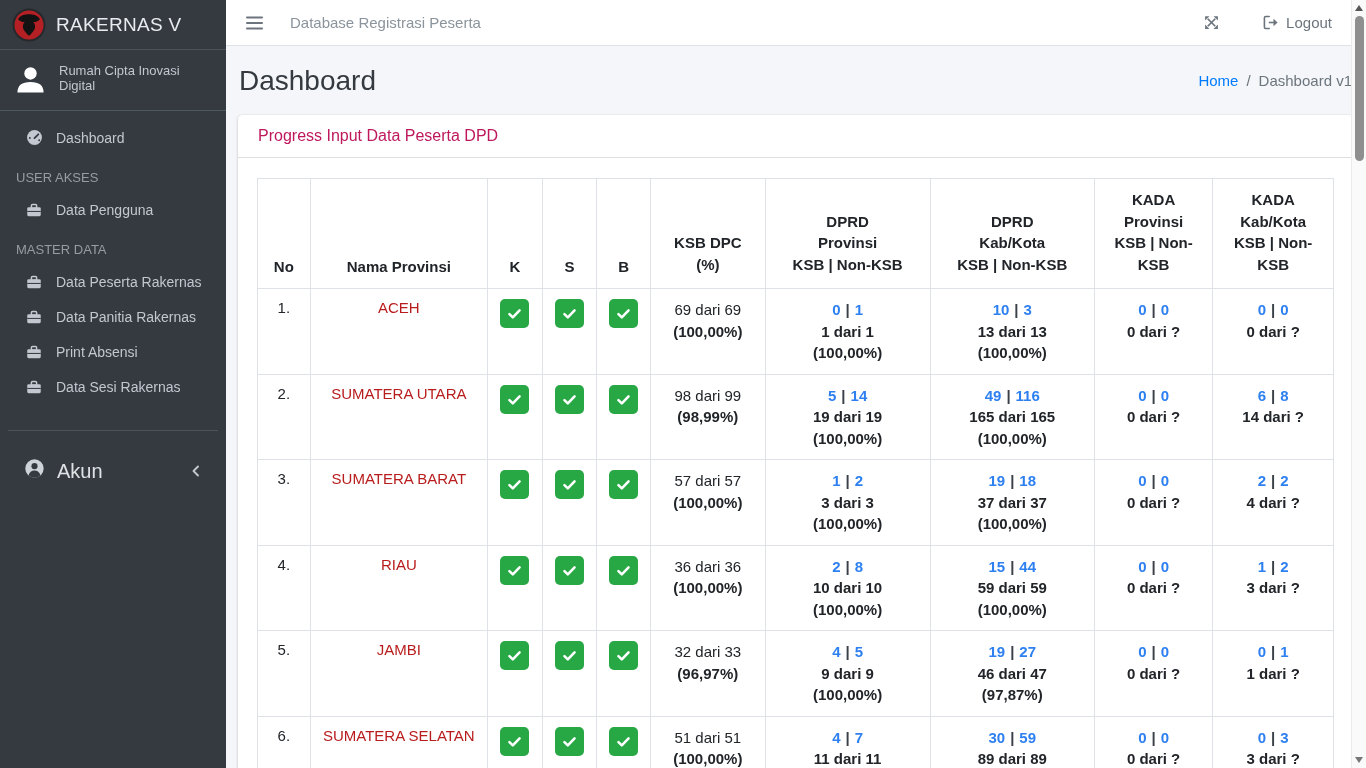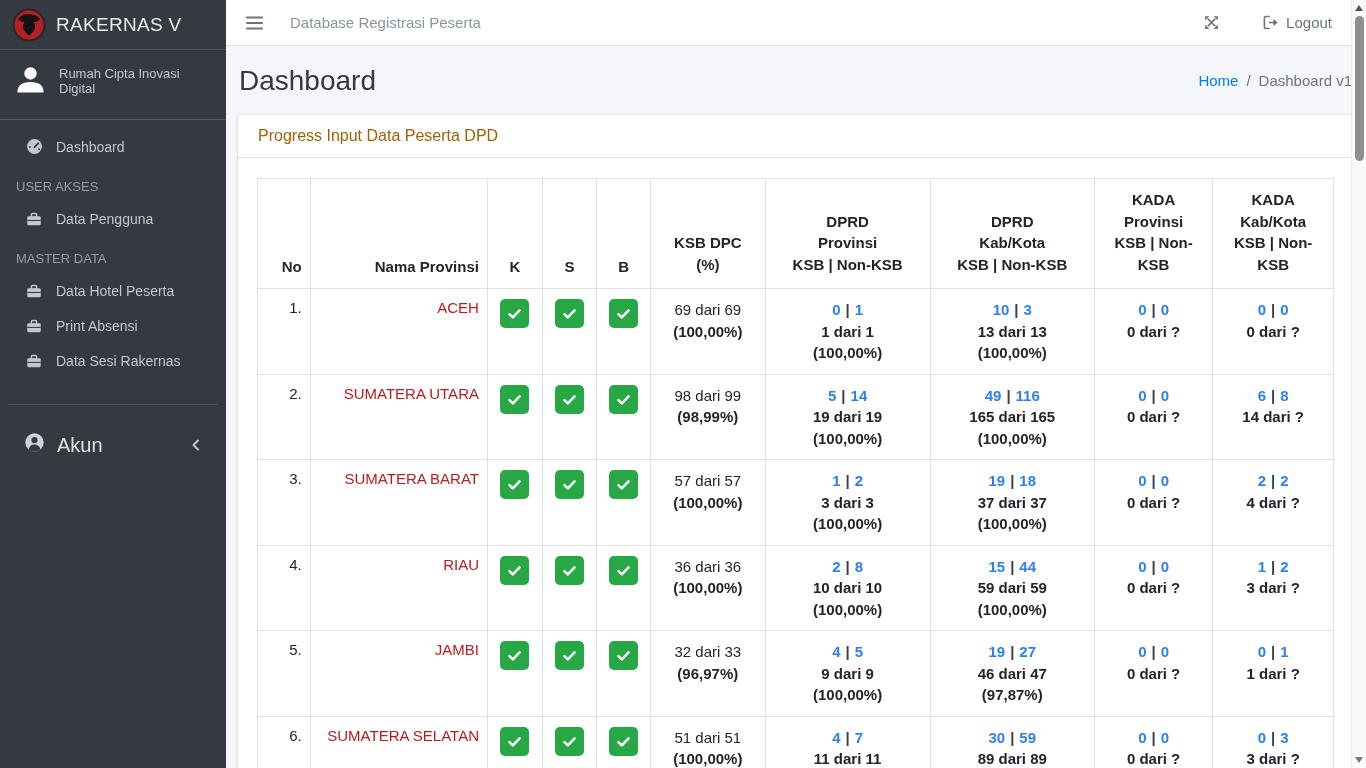--- a/index.html
+++ b/index.html
@@ -4,21 +4,21 @@
 <style>
   * { box-sizing: border-box; margin: 0; padding: 0; }
   html,body { width:1366px; height:768px; overflow:hidden; }
   body { font-family:"Liberation Sans", sans-serif; background:#f4f6f9; }
   .app { position:relative; width:1366px; height:768px;border-radius:18px; }
 
   
   .sidebar { position:absolute; left:0; top:0; width:226px; height:768px; background:#343a40; color:#c2c7d0; z-index:5; }
   .brand { display:flex; align-items:center; gap:10px; height:50px; padding:0 12px; border-bottom:1px solid rgba(255,255,255,.12); }
   .brand-text { color:#e9ecef; font-size:19px; font-weight:400; letter-spacing:.3px; white-space:nowrap; }
-  .user-panel { display:flex; align-items:flex-end; gap:12px; padding:13px 14px 23px; border-bottom:1px solid #4f5962; }
+  .user-panel { display:flex; align-items:flex-start; gap:12px; padding:13px 14px 14px; border-bottom:1px solid #4f5962; }
   .user-name { font-size:13px; color:#c2c7d0; }
   .nav { padding-top:8px; }
   .nav-item { display:flex; align-items:center; gap:12px; padding:9px 16px; font-size:14px; color:#c2c7d0; cursor:pointer; border-radius:4px; margin:1px 8px; }
   .nav-item .ico { width:20px; display:flex; justify-content:center; flex:0 0 20px; }
   .nav-header { padding:14px 16px 7px; font-size:13px; color:#969ca3; }
   .side-divider { border-top:1px solid #4b545c; margin:26px 8px 0; }
   .akun-item { display:flex; align-items:center; gap:12px; padding:11px 16px; margin:16px 8px 0; font-size:20px; color:#dfe2e5; cursor:pointer; }
   .akun-item .chev { margin-left:auto; display:flex; }
 
   
@@ -30,29 +30,29 @@
   .fullscreen-btn { display:flex; cursor:pointer; }
   .logout-link { display:flex; align-items:center; gap:7px; color:#6c757d; font-size:15px; text-decoration:none; cursor:pointer; }
 
   .content { height:722px; background:#f4f6f9; padding:14px 13px 0 12px; overflow:hidden; }
   .content-header { display:flex; justify-content:space-between; align-items:center; height:41px; margin-bottom:14px; padding:0 1px; }
   .page-title { font-size:28px; font-weight:500; color:#343a40; }
   .breadcrumb { font-size:15px; color:#6c757d; display:flex; gap:8px; align-items:flex-start; }
   .breadcrumb a { color:#007bff; text-decoration:none; cursor:pointer; }
 
   .card { background:#fff; border-radius:4px; box-shadow:0 0 1px rgba(0,0,0,.125), 0 1px 3px rgba(0,0,0,.2); height:700px; }
-  .card-header { padding:12px 20px; border-bottom:1px solid rgba(0,0,0,.125); font-size:16px; color:#a16207; }
+  .card-header { padding:12px 20px; border-bottom:1px solid rgba(0,0,0,.125); font-size:16px; color:#be185d; }
   .card-body { padding:20px 19px; }
 
   table.grid { width:100%; border-collapse:collapse; table-layout:fixed; font-size:15px; color:#212529; }
   .grid th, .grid td { border:1px solid #dee2e6; padding:10px 8px; }
   .grid th { vertical-align:bottom; font-weight:700; padding-bottom:13px; }
   .grid td { vertical-align:top; }
   .tc { text-align:center;margin-left:27px; }
-  .tl { text-align:right; }
+  .tl { text-align:center; }
   .ln { line-height:21.5px; }
   .b { font-weight:700; }
   .prov-link { color:#b91c1c; text-decoration:none; cursor:pointer; }
   .num { color:#2e80f0; font-weight:700; text-decoration:none; cursor:pointer; }
   .sep { color:#3a4047; margin:0 5px; font-weight:700; }
   .check-btn { width:29px; height:29px; border:none; border-radius:5px; background:#28a745; display:inline-flex; align-items:center; justify-content:center; cursor:pointer; }
 
   
   .scrollbar { position:absolute; right:0; top:0; width:15px; height:768px; background:#fafafa; border-left:1px solid #ebebeb; z-index:9; }
   .sb-thumb { position:absolute; left:3px; top:16px; width:9px; height:145px; background:#8f8f8f; border-radius:5px; }
@@ -112,21 +112,31 @@
 
       <div class="nav-header">MASTER DATA</div>
       <div class="nav-item">
         <span class="ico">
           <svg width="16" height="15" viewBox="0 0 16 16">
               <rect x="5.2" y="1.6" width="5.6" height="4" rx="1.2" fill="none" stroke="#c2c7d0" stroke-width="1.6"></rect>
               <rect x="0.8" y="4.4" width="14.4" height="9.6" rx="1.4" fill="#c2c7d0"></rect>
               <line x1="0.8" y1="9" x2="15.2" y2="9" stroke="#343a40" stroke-width="1.1"></line>
             </svg>
         </span>
-        <span>Data Hotel Peserta</span>
+        <span>Data Peserta Rakernas</span>
+      </div>
+      <div class="nav-item">
+        <span class="ico">
+          <svg width="16" height="15" viewBox="0 0 16 16">
+              <rect x="5.2" y="1.6" width="5.6" height="4" rx="1.2" fill="none" stroke="#c2c7d0" stroke-width="1.6"></rect>
+              <rect x="0.8" y="4.4" width="14.4" height="9.6" rx="1.4" fill="#c2c7d0"></rect>
+              <line x1="0.8" y1="9" x2="15.2" y2="9" stroke="#343a40" stroke-width="1.1"></line>
+            </svg>
+        </span>
+        <span>Data Panitia Rakernas</span>
       </div>
       <div class="nav-item">
         <span class="ico">
           <svg width="16" height="15" viewBox="0 0 16 16">
               <rect x="5.2" y="1.6" width="5.6" height="4" rx="1.2" fill="none" stroke="#c2c7d0" stroke-width="1.6"></rect>
               <rect x="0.8" y="4.4" width="14.4" height="9.6" rx="1.4" fill="#c2c7d0"></rect>
               <line x1="0.8" y1="9" x2="15.2" y2="9" stroke="#343a40" stroke-width="1.1"></line>
             </svg>
         </span>
         <span>Print Absensi</span>

